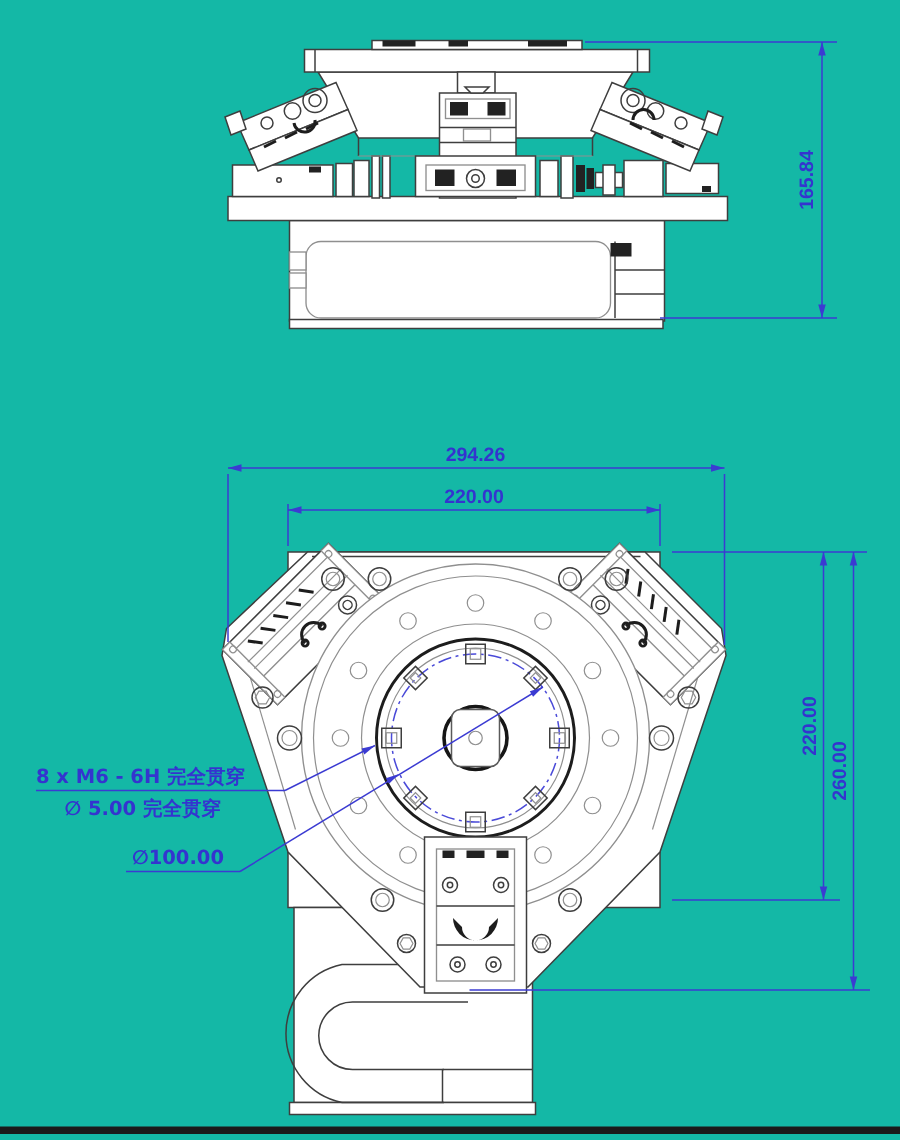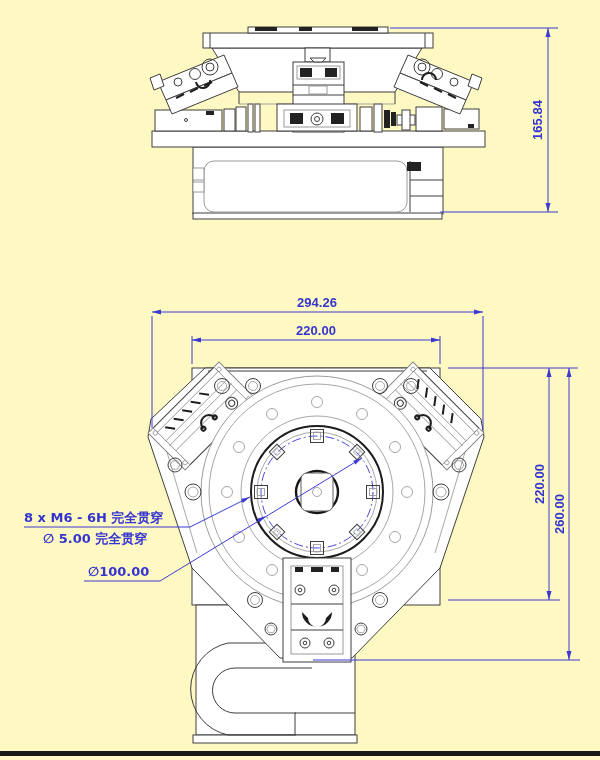--- a/index.html
+++ b/index.html
@@ -1,16 +1,16 @@
 <!DOCTYPE html>
 <html><head>
 <meta charset="utf-8">
 <style>
   html,body{margin:0;padding:0;background:#ffffff;}
-  #canvas{position:relative;width:600px;height:760px;background:#fef9c3;overflow:hidden;
+  #canvas{position:relative;width:600px;height:760px;background:#14b8a6;overflow:hidden;
           font-family:"Liberation Sans","DejaVu Sans",sans-serif;}
   svg{position:absolute;left:0;top:0;}
   .ld{stroke:#3e3e3e;stroke-width:1;fill:none;}
   .ll{stroke:#8f8f8f;stroke-width:0.8;fill:none;}
   .lf{stroke:#3e3e3e;stroke-width:1;fill:#ffffff;}
   .lfl{stroke:#8f8f8f;stroke-width:0.9;fill:#ffffff;}
   .dk{fill:#222222;stroke:none;}
   .thick{stroke:#1d1d1d;stroke-width:2;fill:none;}
   .blue{stroke:#3b3bd2;stroke-width:1;fill:none;}
   .bluefill{fill:#3b3bd2;stroke:none;}

